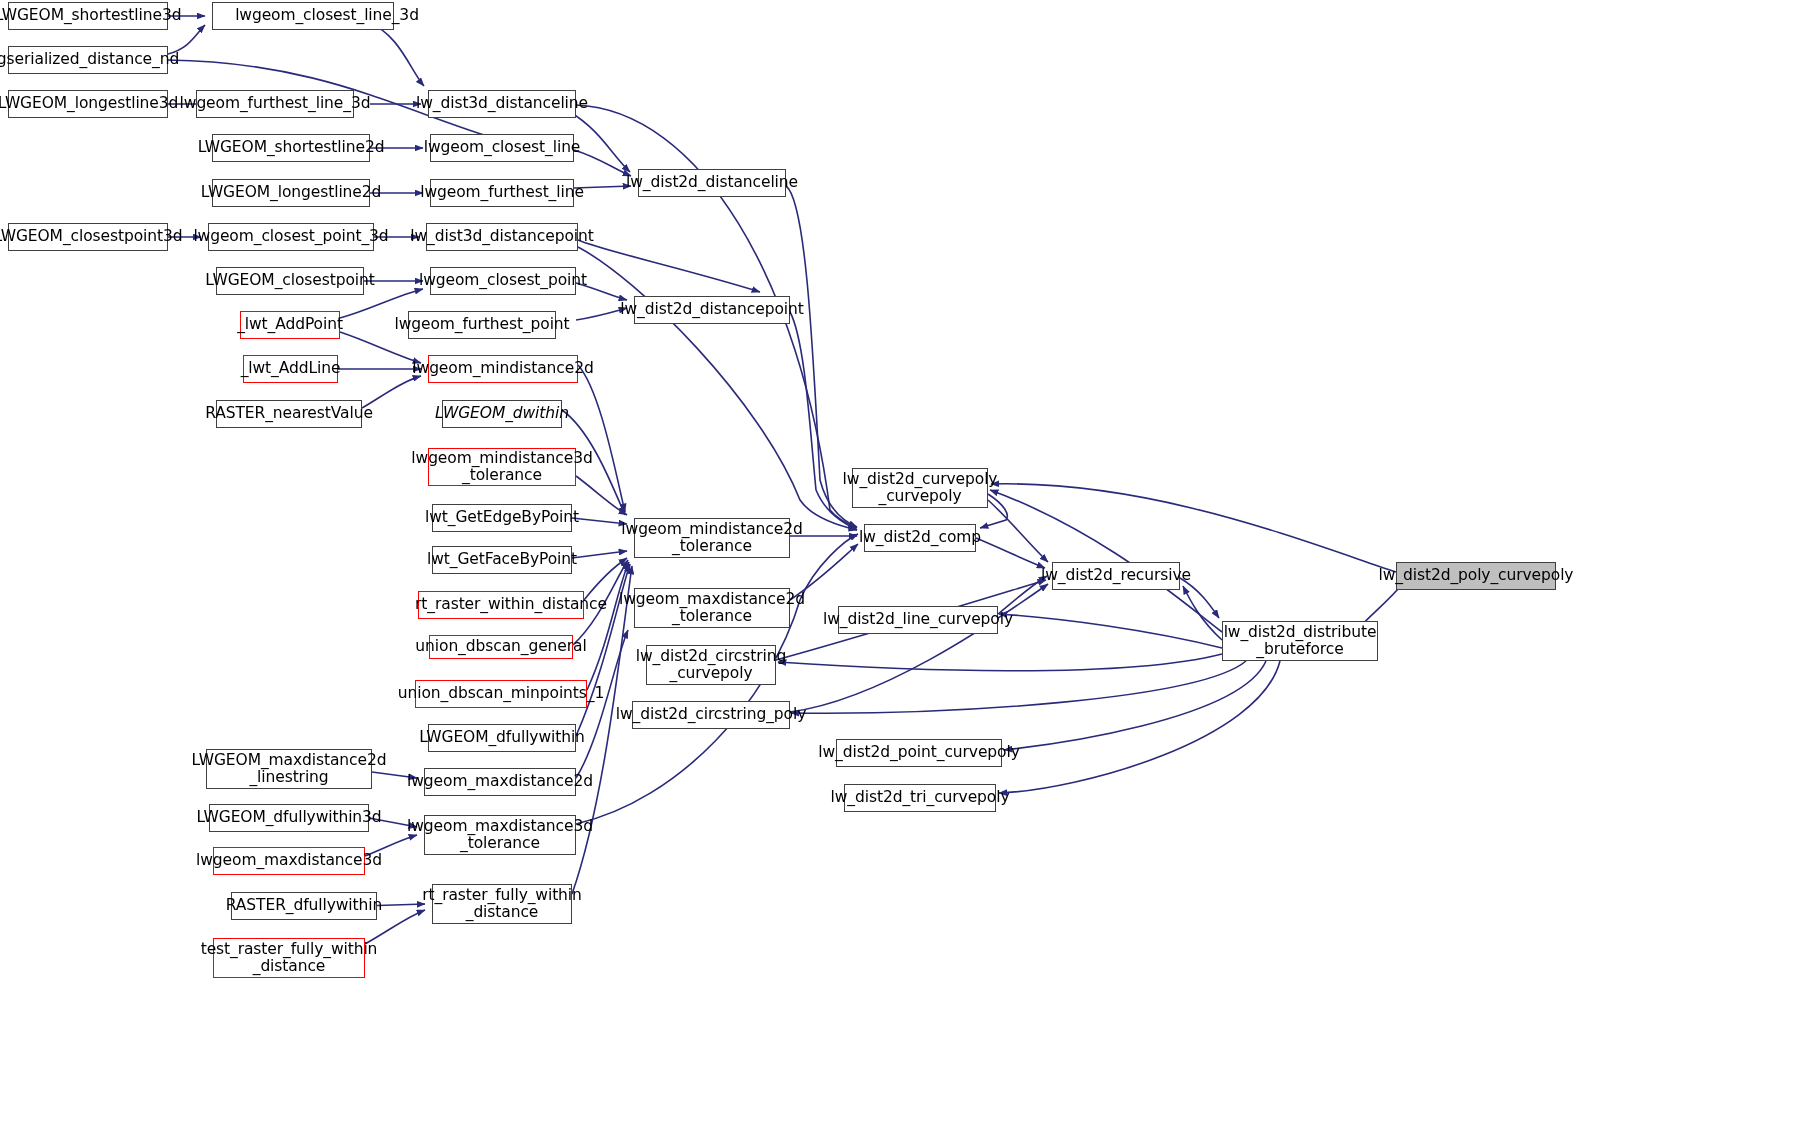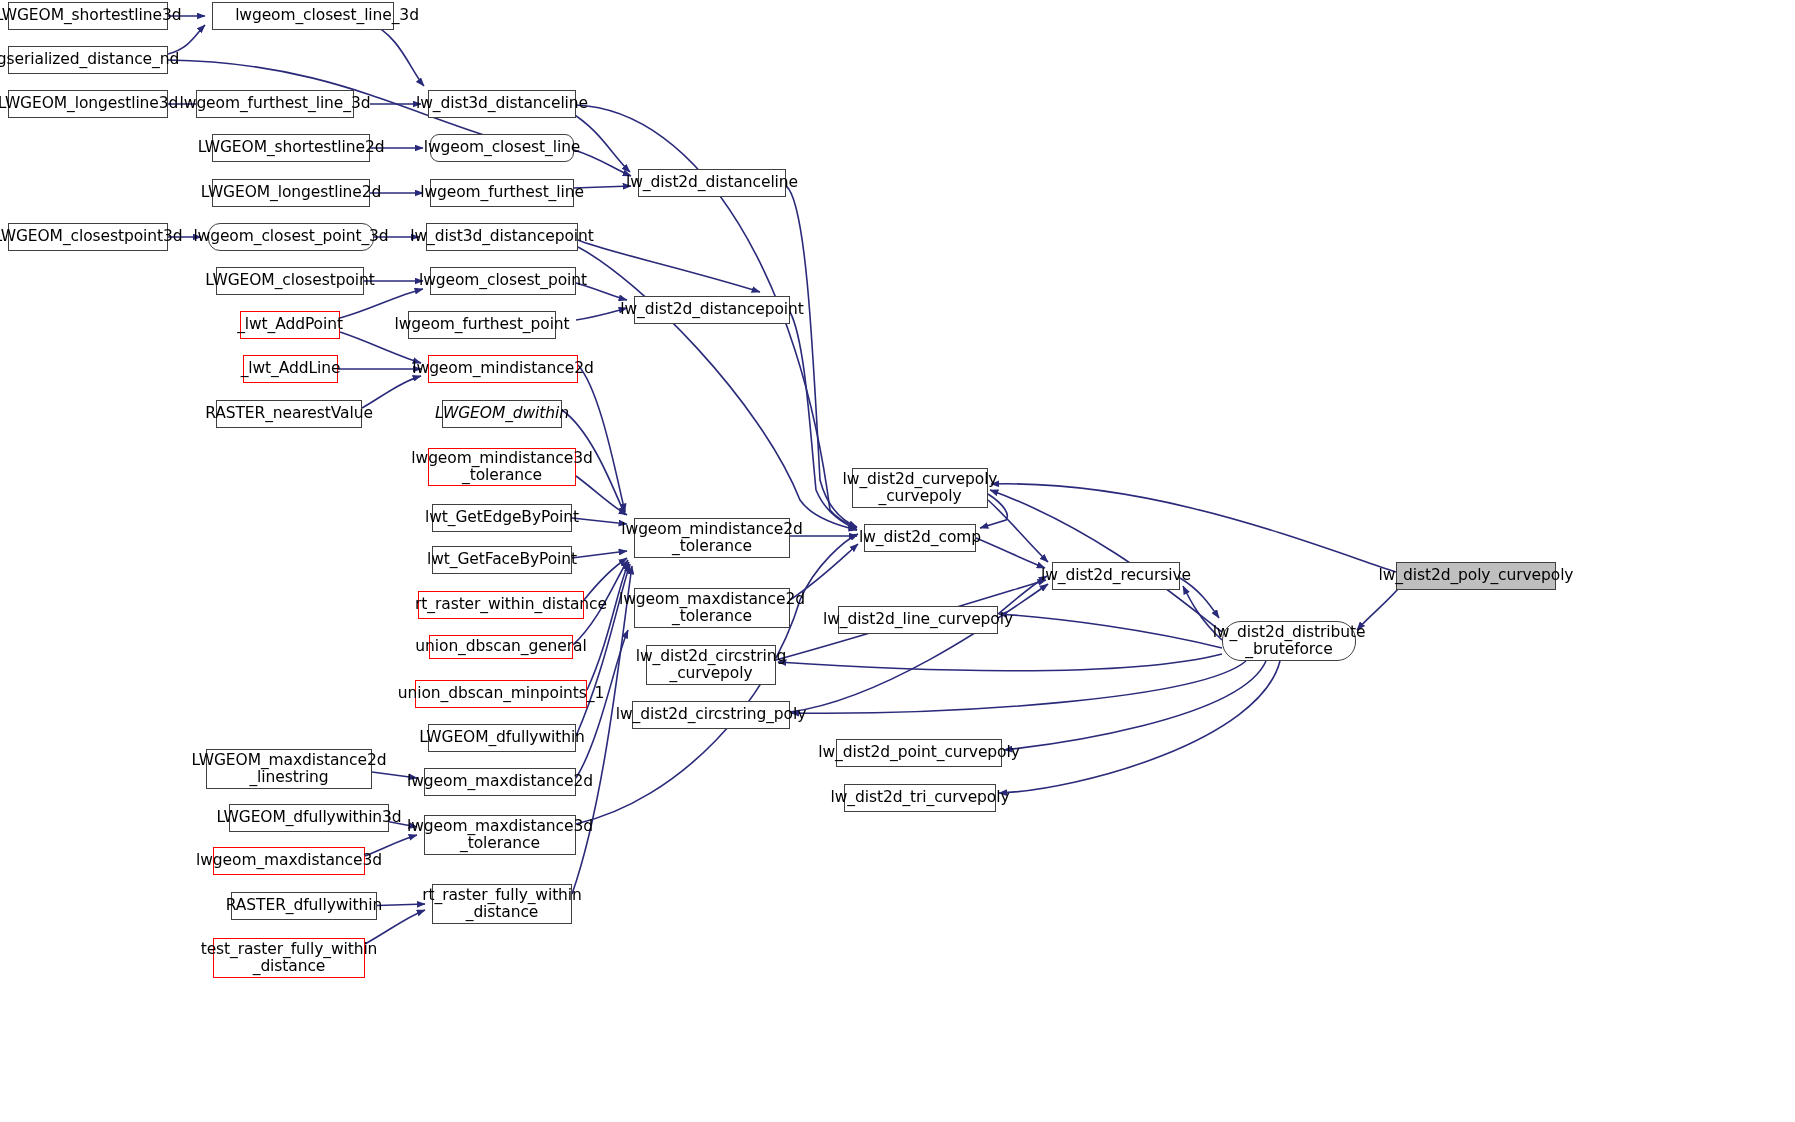--- a/index.html
+++ b/index.html
@@ -125,26 +125,26 @@
       </g>
   </svg>
   <div id="node-layer">
       <div class="node" style="left: 8px; top: 2px; width: 160px; height: 28px;"><span>LWGEOM_shortestline3d</span></div>
       <div class="node" style="left: 212px; top: 2px; width: 182px; height: 28px; padding-left: 48px;"><span>lwgeom_closest_line_3d</span></div>
       <div class="node" style="left: 8px; top: 46px; width: 160px; height: 28px;"><span>gserialized_distance_nd</span></div>
       <div class="node" style="left: 8px; top: 90px; width: 160px; height: 28px;"><span>LWGEOM_longestline3d</span></div>
       <div class="node" style="left: 196px; top: 90px; width: 158px; height: 28px;"><span>lwgeom_furthest_line_3d</span></div>
       <div class="node" style="left: 428px; top: 90px; width: 148px; height: 28px;"><span>lw_dist3d_distanceline</span></div>
       <div class="node" style="left: 212px; top: 134px; width: 158px; height: 28px;"><span>LWGEOM_shortestline2d</span></div>
-      <div class="node" style="left: 430px; top: 134px; width: 144px; height: 28px; border-radius: 9px;"><span>lwgeom_closest_line</span></div>
+      <div class="node" style="left: 430px; top: 134px; width: 144px; height: 28px;"><span>lwgeom_closest_line</span></div>
       <div class="node" style="left: 212px; top: 179px; width: 158px; height: 28px;"><span>LWGEOM_longestline2d</span></div>
       <div class="node" style="left: 430px; top: 179px; width: 144px; height: 28px;"><span>lwgeom_furthest_line</span></div>
       <div class="node" style="left: 638px; top: 169px; width: 148px; height: 28px;"><span>lw_dist2d_distanceline</span></div>
       <div class="node" style="left: 8px; top: 223px; width: 160px; height: 28px;"><span>LWGEOM_closestpoint3d</span></div>
-      <div class="node" style="left: 208px; top: 223px; width: 166px; height: 28px; border-radius: 12px;"><span>lwgeom_closest_point_3d</span></div>
+      <div class="node" style="left: 208px; top: 223px; width: 166px; height: 28px;"><span>lwgeom_closest_point_3d</span></div>
       <div class="node" style="left: 426px; top: 223px; width: 152px; height: 28px;"><span>lw_dist3d_distancepoint</span></div>
       <div class="node" style="left: 216px; top: 267px; width: 148px; height: 28px;"><span>LWGEOM_closestpoint</span></div>
       <div class="node" style="left: 430px; top: 267px; width: 146px; height: 28px;"><span>lwgeom_closest_point</span></div>
       <div class="node red" style="left: 240px; top: 311px; width: 100px; height: 28px;"><span>_lwt_AddPoint</span></div>
       <div class="node" style="left: 408px; top: 311px; width: 148px; height: 28px;"><span>lwgeom_furthest_point</span></div>
       <div class="node" style="left: 634px; top: 296px; width: 156px; height: 28px;"><span>lw_dist2d_distancepoint</span></div>
       <div class="node red" style="left: 243px; top: 355px; width: 95px; height: 28px;"><span>_lwt_AddLine</span></div>
       <div class="node red" style="left: 428px; top: 355px; width: 150px; height: 28px;"><span>lwgeom_mindistance2d</span></div>
       <div class="node" style="left: 216px; top: 400px; width: 146px; height: 28px;"><span>RASTER_nearestValue</span></div>
       <div class="node" style="left: 442px; top: 400px; width: 120px; height: 28px; font-style: italic;"><span>LWGEOM_dwithin</span></div>
@@ -159,33 +159,33 @@
 _tolerance</span></div>
       <div class="node red" style="left: 429px; top: 635px; width: 144px; height: 24px;"><span>union_dbscan_general</span></div>
       <div class="node" style="left: 646px; top: 645px; width: 130px; height: 40px;"><span>lw_dist2d_circstring
 _curvepoly</span></div>
       <div class="node red" style="left: 415px; top: 680px; width: 172px; height: 28px;"><span>union_dbscan_minpoints_1</span></div>
       <div class="node" style="left: 632px; top: 701px; width: 158px; height: 28px;"><span>lw_dist2d_circstring_poly</span></div>
       <div class="node" style="left: 428px; top: 724px; width: 148px; height: 28px;"><span>LWGEOM_dfullywithin</span></div>
       <div class="node" style="left: 206px; top: 749px; width: 166px; height: 40px;"><span>LWGEOM_maxdistance2d
 _linestring</span></div>
       <div class="node" style="left: 424px; top: 768px; width: 152px; height: 28px;"><span>lwgeom_maxdistance2d</span></div>
-      <div class="node" style="left: 209px; top: 804px; width: 160px; height: 28px; margin-left: 20px;"><span>LWGEOM_dfullywithin3d</span></div>
+      <div class="node" style="left: 209px; top: 804px; width: 160px; height: 28px;"><span>LWGEOM_dfullywithin3d</span></div>
       <div class="node" style="left: 424px; top: 815px; width: 152px; height: 40px;"><span>lwgeom_maxdistance3d
 _tolerance</span></div>
       <div class="node red" style="left: 213px; top: 847px; width: 152px; height: 28px;"><span>lwgeom_maxdistance3d</span></div>
       <div class="node" style="left: 216px; top: 892px; width: 146px; height: 28px; margin-left: 15px;"><span>RASTER_dfullywithin</span></div>
       <div class="node" style="left: 432px; top: 884px; width: 140px; height: 40px;"><span>rt_raster_fully_within
 _distance</span></div>
       <div class="node red" style="left: 213px; top: 938px; width: 152px; height: 40px;"><span>test_raster_fully_within
 _distance</span></div>
       <div class="node" style="left: 852px; top: 468px; width: 136px; height: 40px;"><span>lw_dist2d_curvepoly
 _curvepoly</span></div>
       <div class="node" style="left: 864px; top: 524px; width: 112px; height: 28px;"><span>lw_dist2d_comp</span></div>
       <div class="node" style="left: 1052px; top: 562px; width: 128px; height: 28px;"><span>lw_dist2d_recursive</span></div>
       <div class="node" style="left: 838px; top: 606px; width: 160px; height: 28px; justify-content: center;"><span>lw_dist2d_line_curvepoly</span></div>
-      <div class="node" style="left: 1222px; top: 621px; width: 134px; height: 40px; border-radius: 19px;"><span>lw_dist2d_distribute
+      <div class="node" style="left: 1222px; top: 621px; width: 156px; height: 40px;"><span>lw_dist2d_distribute
 _bruteforce</span></div>
       <div class="node" style="left: 836px; top: 739px; width: 166px; height: 28px;"><span>lw_dist2d_point_curvepoly</span></div>
       <div class="node" style="left: 844px; top: 784px; width: 152px; height: 28px;"><span>lw_dist2d_tri_curvepoly</span></div>
       <div class="node hl" style="left: 1396px; top: 562px; width: 160px; height: 28px;"><span>lw_dist2d_poly_curvepoly</span></div>
     </div>
 </div>
 
 </body></html>

